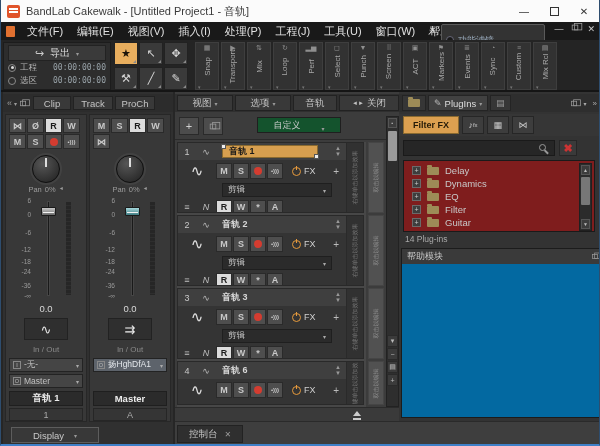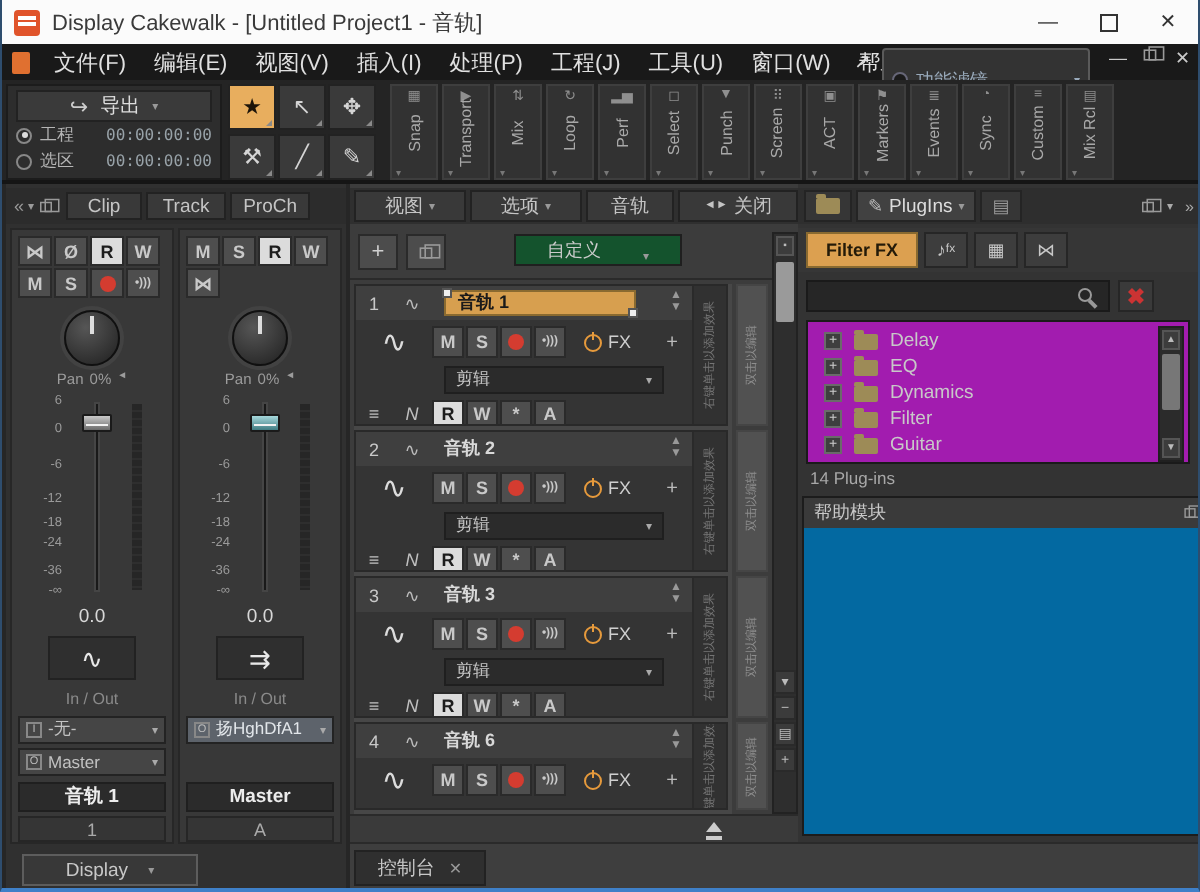--- a/index.html
+++ b/index.html
@@ -130,21 +130,21 @@
 .boxes-ico::after{content:"";position:absolute;left:2px;top:-3px;width:8px;height:7px;border:1px solid #9a9a9a}
 .br-right{margin-left:auto;display:flex;gap:6px;align-items:center;color:#aaa;font-size:8px}
 .fx-row{position:absolute;left:0;top:22px;width:100%;height:22px;background:#363636;display:flex;align-items:center;gap:3px;padding:0 4px}
 .audiofx-btn{width:56px;height:18px;background:#dca050;color:#241a08;font-size:9px;font-weight:bold;display:flex;align-items:center;justify-content:center;border:1px solid #8a6a30}
 .fx-ib{width:22px;height:18px;background:#3d3d3d;border:1px solid #262626;color:#c8c8c8;font-size:9px;display:flex;align-items:center;justify-content:center}
 .search-row{position:absolute;left:0;top:46px;width:100%;height:20px;display:flex;align-items:center;gap:4px;padding:0 4px}
 .search-input{width:152px;height:16px;background:#262626;border:1px solid #1a1a1a;position:relative}
 .mag-ico{width:7px;height:7px;border:1.5px solid #999;border-radius:50%;display:inline-block;position:absolute;right:8px;top:3px}
 .mag-ico::after{content:"";position:absolute;width:5px;height:1.5px;background:#999;transform:rotate(45deg);right:-4px;bottom:-2px}
 .clear-btn{width:18px;height:16px;background:#3a3a3a;border:1px solid #262626;color:#cc3333;font-size:11px;font-weight:bold;display:flex;align-items:center;justify-content:center}
-.tree{position:absolute;left:4px;top:68px;width:192px;height:72px;background:#a21caf;border:1px solid #1a1a1a;padding-top:3px}
+.tree{position:absolute;left:4px;top:68px;width:192px;height:72px;background:#7f1d1d;border:1px solid #1a1a1a;padding-top:3px}
 .trow2{display:flex;align-items:center;gap:6px;height:13px;padding-left:8px}
 .plusbox{width:9px;height:9px;background:#3e3e3e;border:1px solid #6a6a6a;color:#ccc;font-size:7px;line-height:7px;text-align:center;flex:none}
 .tlabel{font-size:9.5px;color:#c8c8c8}
 .tscroll{position:absolute;right:2px;top:2px;width:13px;height:68px;background:#2b2b2b;border:1px solid #202020}
 .tsbtn{position:absolute;left:1px;width:9px;height:10px;background:#3c3c3c;border:1px solid #555;color:#bbb;font-size:5px;display:flex;align-items:center;justify-content:center}
 .ts-thumb{position:absolute;left:1px;top:13px;width:9px;height:28px;background:#777;border-radius:1px}
 .count{position:absolute;left:6px;top:142px;font-size:8.5px;color:#a8a8a8}
 .help-panel{position:absolute;left:2px;top:156px;width:223px;height:170px;background:#0369a1;border:1px solid #1c1c1c}
 .help-head{height:15px;background:#3a3a3a;display:flex;align-items:center;padding:0 5px;font-size:9px;color:#c8c8c8;gap:6px}
 .help-icons{margin-left:auto;display:flex;gap:5px;align-items:center;color:#aaa;font-size:7px}
@@ -153,21 +153,21 @@
 .console-tab{position:absolute;left:2px;top:3px;width:66px;height:18px;background:#2f2f2f;border:1px solid #222;display:flex;align-items:center;justify-content:center;gap:7px;font-size:9.5px;color:#c8c8c8}
 .console-x{color:#999;font-size:8px}
 </style>
 </head>
 <body>
 
 <div id="app">
 
   <div class="titlebar">
     <span class="app-ico"></span>
-    <span class="title-text">Display Cakewalk - [Untitled Project1 - 音轨]</span>
+    <span class="title-text">BandLab Cakewalk - [Untitled Project1 - 音轨]</span>
     <span style="margin-left:auto;display:flex">
       <span class="wbtn">—</span>
       <span class="wbtn">
           <span class="sq-ico"></span>
         </span>
       <span class="wbtn">✕</span>
     </span>
   </div>
 
   <div class="menubar">
@@ -699,26 +699,26 @@
     </div>
     <div class="tree">
       <div class="trow2">
           <span class="plusbox">+</span>
           <span class="folder-ico"></span>
           <span class="tlabel">Delay</span>
         </div>
       <div class="trow2">
           <span class="plusbox">+</span>
           <span class="folder-ico"></span>
-          <span class="tlabel">EQ</span>
+          <span class="tlabel">Dynamics</span>
         </div>
       <div class="trow2">
           <span class="plusbox">+</span>
           <span class="folder-ico"></span>
-          <span class="tlabel">Dynamics</span>
+          <span class="tlabel">EQ</span>
         </div>
       <div class="trow2">
           <span class="plusbox">+</span>
           <span class="folder-ico"></span>
           <span class="tlabel">Filter</span>
         </div>
       <div class="trow2">
           <span class="plusbox">+</span>
           <span class="folder-ico"></span>
           <span class="tlabel">Guitar</span>

